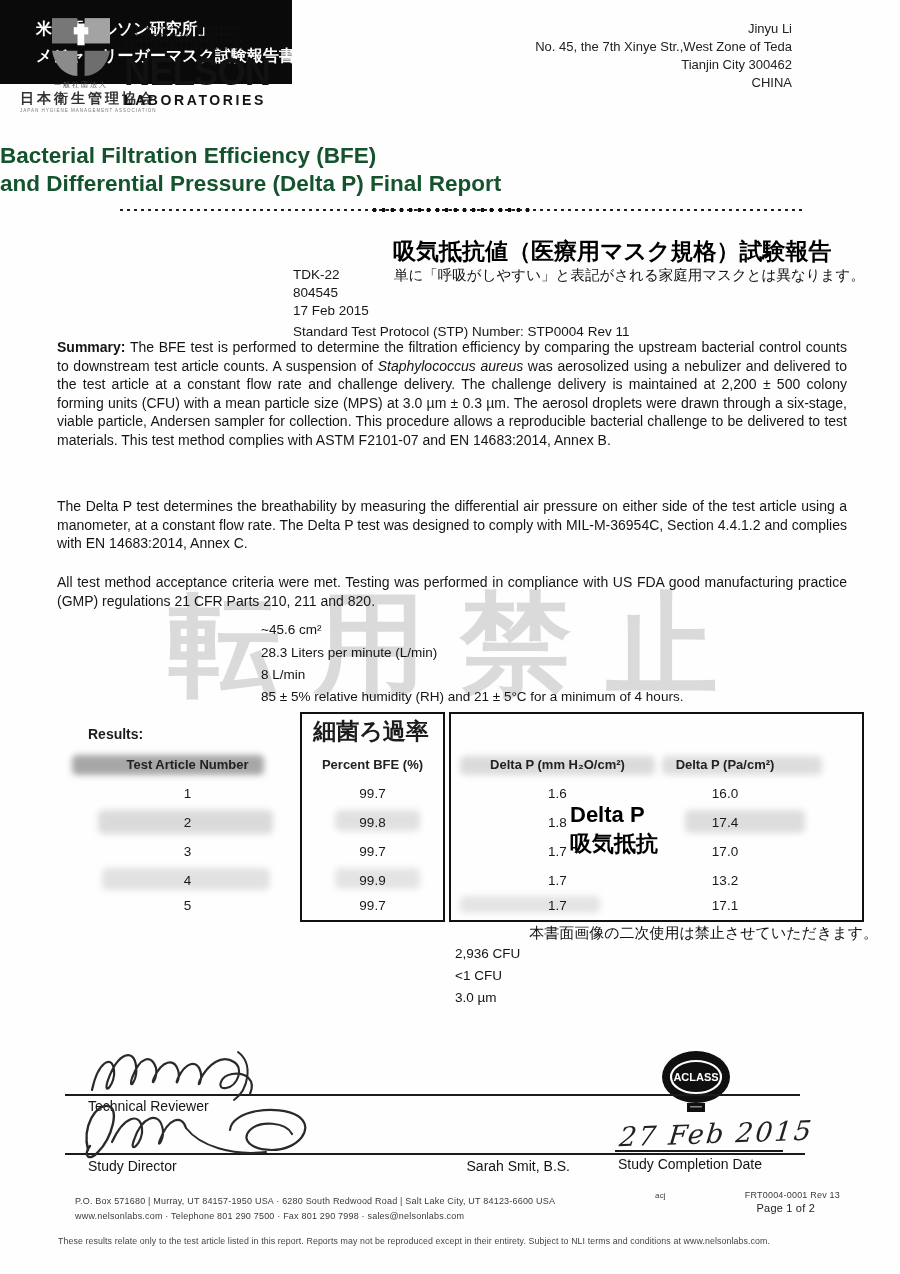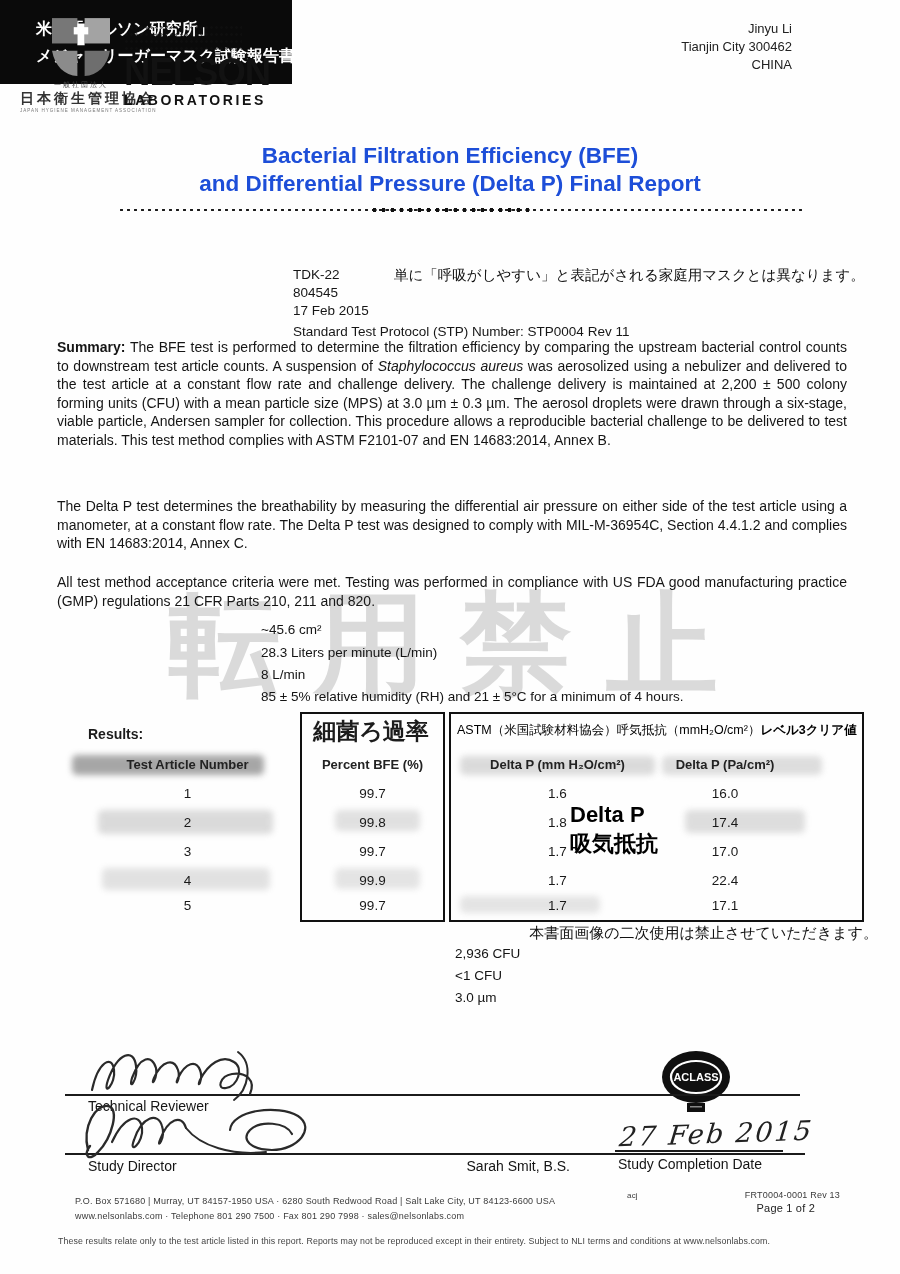--- a/index.html
+++ b/index.html
@@ -14,22 +14,22 @@
   .jhma .orgen{font-size:4.5px;letter-spacing:1px;color:#777;white-space:nowrap;}
   .nelson{left:124px;top:24px;width:126px;}
   .halftone{width:118px;height:30px;opacity:.55;
       background-image:radial-gradient(circle,#111 1.1px,rgba(0,0,0,0) 1.5px);
       background-size:5px 7px;}
   .nelson .word{font-size:38px;font-weight:bold;letter-spacing:-1px;color:#121212;
       transform:scaleX(.96);transform-origin:left;line-height:36px;}
   .nelson .sub{font-size:14px;font-weight:bold;letter-spacing:2.6px;color:#121212;margin-top:2px;}
   .sponsor{right:108px;top:20px;text-align:right;font-size:13px;line-height:18px;color:#222;}
   
-  .title{left:0;right:0;top:142px;text-align:center;font-size:22.5px;font-weight:bold;
-         line-height:28px;color:#1d4ed8;}
+  .title{left:0;right:0;top:142px;text-align:left;font-size:22.5px;font-weight:bold;
+         line-height:28px;color:#14532d;}
   .dotline{left:118px;top:207px;width:686px;height:6px;
       background-image:radial-gradient(circle,#1a1a1a 1.1px,rgba(0,0,0,0) 1.5px);
       background-size:7px 6px;}
   .dotline2{left:370px;top:206px;width:160px;height:8px;
       background-image:radial-gradient(circle,#111 1.9px,rgba(0,0,0,0) 2.3px);
       background-size:9px 8px;}
   
   .inforow{position:absolute;left:0;font-size:13.5px;white-space:nowrap;}
   .inforow .val{position:absolute;left:293px;color:#161616;margin-top:24px;}
   .jp-head{left:393px;top:236px;font-size:23px;font-weight:bold;color:#000;white-space:nowrap;}
@@ -94,20 +94,21 @@
   </div>
 
   <div class="abs nelson">
     <div class="halftone"></div>
     <div class="word">NELSON</div>
     <div class="sub">LABORATORIES</div>
   </div>
 
   <div class="abs sponsor">
     <div>Jinyu Li</div>
+    <div>No. 45, the 7th Xinye Str.,West Zone of Teda</div>
     <div>Tianjin City 300462</div>
     <div>CHINA</div>
   </div>
 
   <div class="abs title">
     <div>Bacterial Filtration Efficiency (BFE)</div>
     <div>and Differential Pressure (Delta P) Final Report</div>
   </div>
   <div class="abs dotline"></div>
   <div class="abs dotline2"></div>
@@ -122,20 +123,21 @@
   </div>
   <div class="inforow" style="top:279px;">
 
     <span class="val">17 Feb 2015</span>
   </div>
   <div class="inforow" style="top:300px;">
 
     <span class="val">Standard Test Protocol (STP) Number:  STP0004 Rev 11</span>
   </div>
 
+  <div class="abs jp-head">吸気抵抗値（医療用マスク規格）試験報告</div>
   <div class="abs jp-sub">単に「呼吸がしやすい」と表記がされる家庭用マスクとは異なります。</div>
 
   <div class="para" style="top:338px;">
     <b>Summary:</b><span>  The BFE test is performed to determine the filtration efficiency by comparing the upstream bacterial control counts to downstream test article counts. A suspension of </span><i>Staphylococcus aureus</i><span> was aerosolized using a nebulizer and delivered to the test article at a constant flow rate and challenge delivery.  The challenge delivery is maintained at 2,200 ± 500 colony forming units (CFU) with a mean particle size (MPS) at 3.0 µm ± 0.3 µm.  The aerosol droplets were drawn through a six-stage, viable particle, Andersen sampler for collection.  This procedure allows a reproducible bacterial challenge to be delivered to test materials.  This test method complies with ASTM F2101-07 and EN 14683:2014, Annex B.</span>
   </div>
   <div class="para" style="top:497px;">The Delta P test determines the breathability by measuring the differential air pressure on either side of the test article using a manometer, at a constant flow rate.  The Delta P test was designed to comply with MIL-M-36954C, Section 4.4.1.2 and complies with EN 14683:2014, Annex C.</div>
   <div class="para" style="top:573px;">All test method acceptance criteria were met.  Testing was performed in compliance with US FDA good manufacturing practice (GMP) regulations 21 CFR Parts 210, 211 and 820.</div>
 
   <div class="abs watermark">転用禁止</div>
 
@@ -154,23 +156,20 @@
   <div class="prow" style="top:689px;">
 
     <span class="val">85 ± 5% relative humidity (RH) and 21 ± 5°C for a minimum of 4 hours.</span>
   </div>
 
   <div class="abs results-label">Results:</div>
 
   <div class="rbox box1"></div>
   <div class="rbox box2"></div>
   <div class="abs bfe-jp">細菌ろ過率</div>
-  <div class="abs astm-jp">
-    <span>ASTM（米国試験材料協会）呼気抵抗（mmH₂O/cm²）</span><b>レベル3クリア値</b>
-  </div>
 
   <div class="smudge" style="left:72px;top:755px;width:192px;height:20px;opacity:.55;background:#5f5f5f;"></div>
   <div class="smudge" style="left:460px;top:756px;width:195px;height:19px;opacity:.30;"></div>
   <div class="smudge" style="left:662px;top:756px;width:160px;height:19px;opacity:.28;"></div>
   <div class="smudge" style="left:98px;top:810px;width:175px;height:24px;opacity:.30;"></div>
   <div class="smudge" style="left:335px;top:810px;width:85px;height:21px;opacity:.25;"></div>
   <div class="smudge" style="left:685px;top:810px;width:120px;height:23px;opacity:.28;"></div>
   <div class="smudge" style="left:102px;top:868px;width:168px;height:22px;opacity:.24;"></div>
   <div class="smudge" style="left:335px;top:868px;width:85px;height:21px;opacity:.22;"></div>
   <div class="smudge" style="left:460px;top:896px;width:140px;height:17px;opacity:.22;"></div>
@@ -195,21 +194,21 @@
   <div>
     <div class="tcell c1" style="top:844px;">3</div>
     <div class="tcell c2" style="top:844px;">99.7</div>
     <div class="tcell c3" style="top:844px;">1.7</div>
     <div class="tcell c4" style="top:844px;">17.0</div>
   </div>
   <div>
     <div class="tcell c1" style="top:873px;">4</div>
     <div class="tcell c2" style="top:873px;">99.9</div>
     <div class="tcell c3" style="top:873px;">1.7</div>
-    <div class="tcell c4" style="top:873px;">22.4</div>
+    <div class="tcell c4" style="top:873px;">13.2</div>
   </div>
   <div>
     <div class="tcell c1" style="top:898px;">5</div>
     <div class="tcell c2" style="top:898px;">99.7</div>
     <div class="tcell c3" style="top:898px;">1.7</div>
     <div class="tcell c4" style="top:898px;">17.1</div>
   </div>
 
   <div class="abs deltap-jp">
     <div>Delta P</div>
@@ -260,18 +259,18 @@
     <rect x="27" y="53" width="18" height="9" fill="#101010"></rect>
     <rect x="30" y="56" width="12" height="1.5" fill="#888"></rect>
   </svg>
 
   <div class="abs handdate">27 Feb 2015</div>
   <div class="sig-line" style="left:615px;top:1150px;width:168px;"></div>
   <div class="sig-label" style="left:618px;top:1156px;">Study Completion Date</div>
 
   <div class="foot" style="left:75px;top:1196px;">P.O. Box 571680 | Murray, UT 84157-1950 USA  ·  6280 South Redwood Road | Salt Lake City, UT 84123-6600 USA</div>
   <div class="foot" style="left:75px;top:1211px;">www.nelsonlabs.com  ·  Telephone 801 290 7500  ·  Fax 801 290 7998  ·  sales@nelsonlabs.com</div>
-  <div class="foot" style="left:627px;top:1191px;font-size:8px;">acj</div>
+  <div class="foot" style="left:655px;top:1191px;font-size:8px;">acj</div>
   <div class="foot foot-r" style="left:700px;top:1190px;width:140px;">FRT0004-0001 Rev 13</div>
   <div class="foot foot-r" style="left:700px;top:1202px;width:115px;font-size:11px;color:#222;">Page 1 of 2</div>
   <div class="abs disclaimer">These results relate only to the test article listed in this report.  Reports may not be reproduced except in their entirety.  Subject to NLI terms and conditions at www.nelsonlabs.com.</div>
 
 </div>
 
 </body></html>

